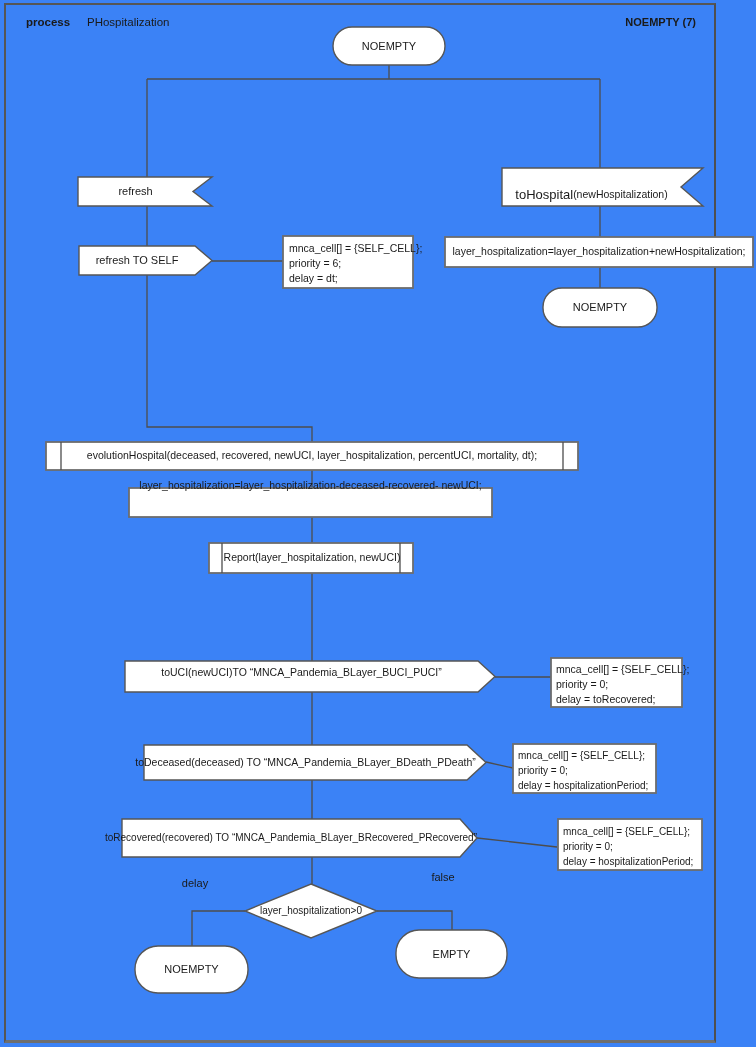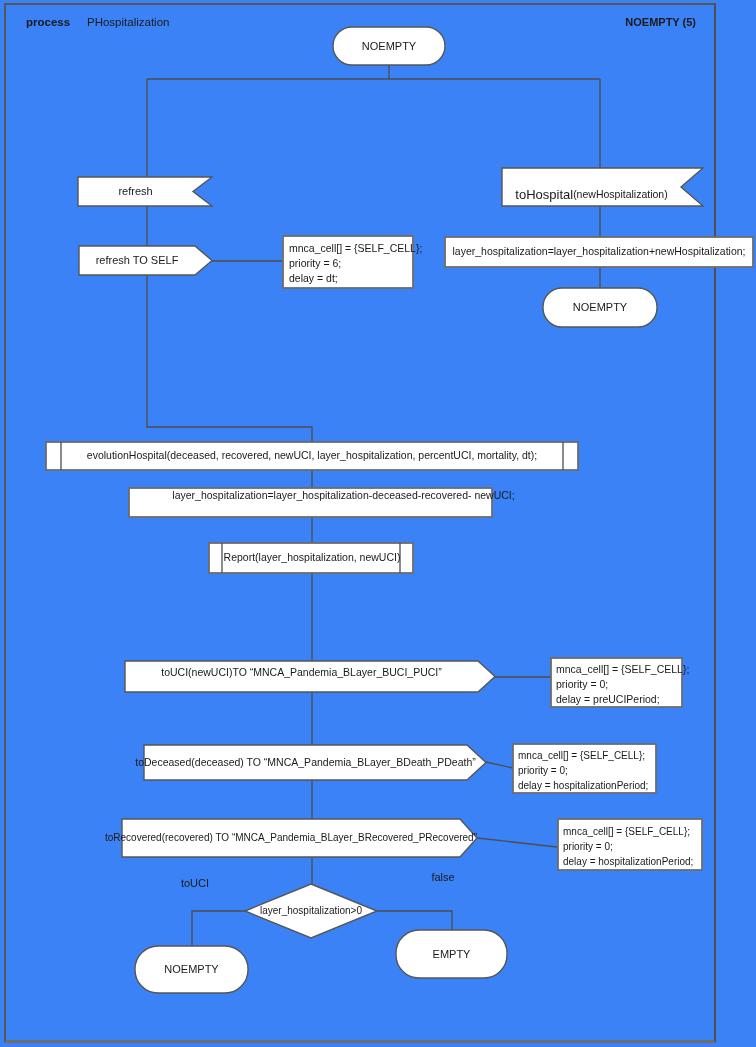--- a/index.html
+++ b/index.html
@@ -77,73 +77,73 @@
     <rect class="box" x="513" y="744" width="143" height="49"></rect>
     <polygon class="shape" points="122,819 460,819 477,838 460,857 122,857"></polygon>
     <rect class="box" x="558" y="819" width="144" height="51"></rect>
     <polygon class="shape" points="311,884 377,911 311,938 245,911"></polygon>
     <rect class="shape" x="135" y="946" width="113" height="47" rx="23" ry="23"></rect>
     <rect class="shape" x="396" y="930" width="111" height="48" rx="23" ry="23"></rect>
   </svg>
 
   <div class="hdr bold" style="left:26px; top:16px;">process</div>
   <div class="hdr" style="left:87px; top:16px;">PHospitalization</div>
-  <div class="hdr semibold" style="left:560px; top:16px; width:136px; text-align:right; font-size:11px;">NOEMPTY (5)</div>
+  <div class="hdr semibold" style="left:560px; top:16px; width:136px; text-align:right; font-size:11px;">NOEMPTY (7)</div>
 
   <div class="lbl" style="left:333px; top:27px; width:112px; height:38px;">NOEMPTY</div>
 
   <div class="lbl" style="left:78px; top:177px; width:115px; height:29px;">refresh</div>
 
   <div class="lbl" style="left:79px; top:246px; width:116px; height:29px;">refresh TO SELF</div>
 
   <div class="lbl" style="left:502px; top:168px; width:179px; height:54px;">
     <span class="big">toHospital</span>
       <span class="sm">(newHospitalization)</span>
   </div>
 
   <div class="lbl sm" style="left:447px; top:237px; width:304px; height:30px;">layer_hospitalization=layer_hospitalization+newHospitalization;</div>
 
   <div class="lbl" style="left:543px; top:288px; width:114px; height:39px;">NOEMPTY</div>
 
   <div class="lbl sm" style="left:61px; top:442px; width:502px; height:28px;">evolutionHospital(deceased, recovered, newUCI, layer_hospitalization, percentUCI, mortality, dt);</div>
 
-  <div class="lbl sm" style="left:129px; top:488px; width:363px; height:16px;margin-left:33px;">layer_hospitalization=layer_hospitalization-deceased-recovered- newUCI;</div>
+  <div class="lbl sm" style="left:129px; top:478px; width:363px; height:16px;">layer_hospitalization=layer_hospitalization-deceased-recovered- newUCI;</div>
 
   <div class="lbl sm" style="left:222px; top:543px; width:180px; height:30px;">Report(layer_hospitalization, newUCI)</div>
 
   <div class="lbl sm" style="left:125px; top:661px; width:353px; height:23px;">toUCI(newUCI)TO “MNCA_Pandemia_BLayer_BUCI_PUCI”</div>
 
   <div class="lbl xs" style="left:122px; top:819px; width:338px; height:38px;">toRecovered(recovered) TO “MNCA_Pandemia_BLayer_BRecovered_PRecovered”</div>
 
   <div class="lbl sm" style="left:144px; top:745px; width:323px; height:35px;">toDeceased(deceased) TO “MNCA_Pandemia_BLayer_BDeath_PDeath”</div>
 
   <div class="ann" style="left:289px; top:241px;">
     <div>mnca_cell[] = {SELF_CELL};</div>
     <div>priority = 6;</div>
     <div>delay = dt;</div>
   </div>
 
   <div class="ann" style="left:556px; top:662px;">
     <div>mnca_cell[] = {SELF_CELL};</div>
     <div>priority = 0;</div>
-    <div>delay = preUCIPeriod;</div>
+    <div>delay = toRecovered;</div>
   </div>
 
   <div class="ann xs" style="left:518px; top:748px;">
     <div>mnca_cell[] = {SELF_CELL};</div>
     <div>priority = 0;</div>
     <div>delay = hospitalizationPeriod;</div>
   </div>
 
   <div class="ann xs" style="left:563px; top:824px;">
     <div>mnca_cell[] = {SELF_CELL};</div>
     <div>priority = 0;</div>
     <div>delay = hospitalizationPeriod;</div>
   </div>
 
   <div class="lbl xs" style="left:245px; top:884px; width:132px; height:54px;">layer_hospitalization&gt;0</div>
-  <div class="lbl" style="left:165px; top:876px; width:60px; height:14px;">toUCI</div>
+  <div class="lbl" style="left:165px; top:876px; width:60px; height:14px;">delay</div>
   <div class="lbl" style="left:413px; top:870px; width:60px; height:14px;">false</div>
 
   <div class="lbl" style="left:135px; top:946px; width:113px; height:47px;">NOEMPTY</div>
   <div class="lbl" style="left:396px; top:930px; width:111px; height:48px;">EMPTY</div>
 
 </div>
 
 </body></html>

